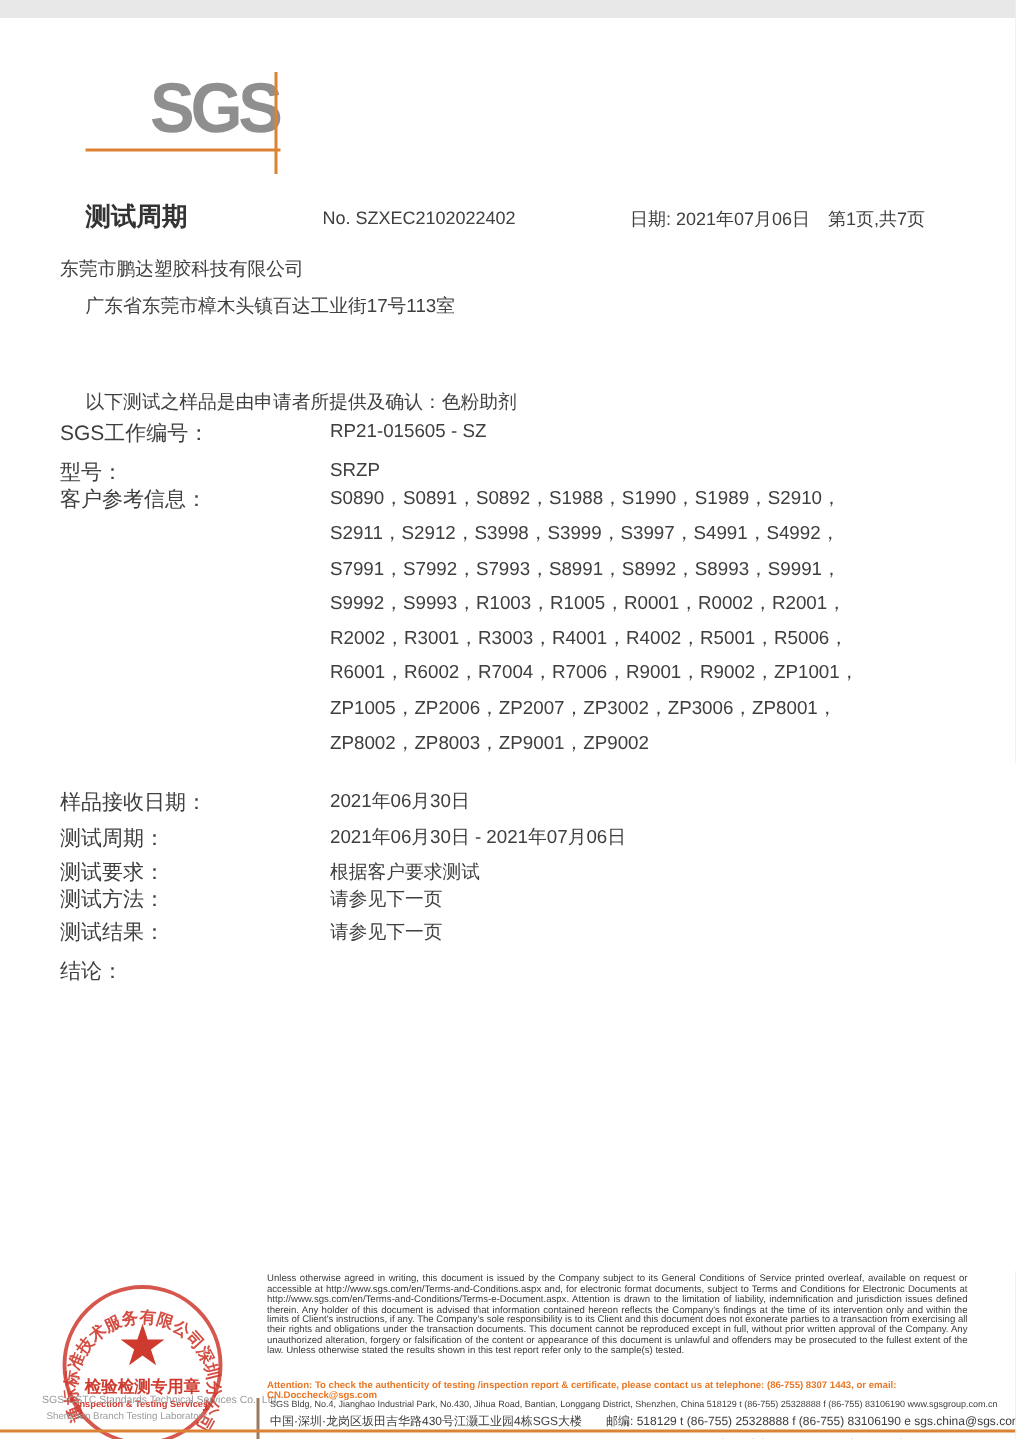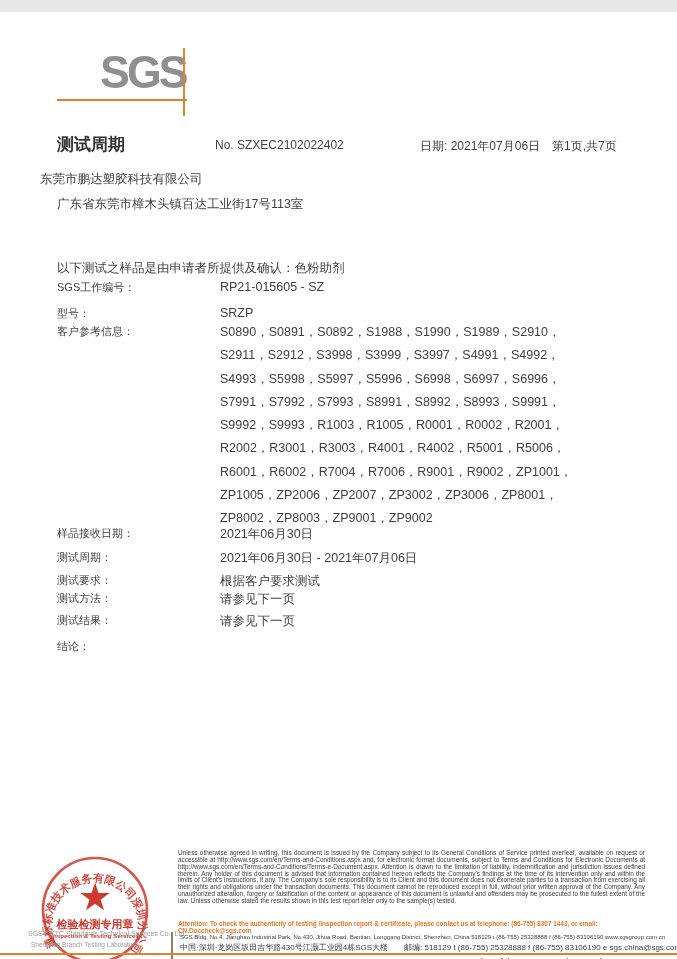--- a/index.html
+++ b/index.html
@@ -19,21 +19,21 @@
   .logo-vline{left:183px;top:36px;width:2px;height:68px;background:#dd8133;}
   
   .doc-title{left:57px;top:121px;font-size:17px;font-weight:bold;color:#333;}
   .report-no{left:215px;top:126px;font-size:12px;}
   .report-date{left:420px;top:126px;font-size:12px;}
   .page-info{left:552px;top:126px;font-size:12px;}
   .company-name{left:40px;top:159px;font-size:12.5px;}
   .company-address{left:57px;top:184px;font-size:12.5px;}
   
   .intro{left:57px;top:248px;font-size:12.5px;}
-  .kv-label{position:absolute;left:57px;font-size:11px;}
+  .kv-label{position:absolute;left:40px;font-size:14px;}
   .kv-value{position:absolute;left:220px;font-size:12.5px;}
   .ref-lines div{height:23.3px;font-size:12.5px;}
   .conclusion{width:426px;line-height:17px;}
   
   .disclaimer{
     left:178px;top:838px;width:467px;font-size:6.4px;line-height:6.85px;
     text-align:justify;color:#3c3c3c;letter-spacing:0px;
   }
   .attention{
     left:178px;top:908px;width:467px;font-size:6.4px;line-height:7px;
@@ -71,21 +71,20 @@
   <div class="kv-label" style="top:268px">SGS工作编号：</div>
   <div class="kv-value" style="top:268px">RP21-015605 - SZ</div>
 
   <div class="kv-label" style="top:294px">型号：</div>
   <div class="kv-value" style="top:294px">SRZP</div>
 
   <div class="kv-label" style="top:312px">客户参考信息：</div>
   <div class="kv-value ref-lines" style="top:312px">
     <div>S0890，S0891，S0892，S1988，S1990，S1989，S2910，</div>
     <div>S2911，S2912，S3998，S3999，S3997，S4991，S4992，</div>
-    <div>S4993，S5998，S5997，S5996，S6998，S6997，S6996，</div>
     <div>S7991，S7992，S7993，S8991，S8992，S8993，S9991，</div>
     <div>S9992，S9993，R1003，R1005，R0001，R0002，R2001，</div>
     <div>R2002，R3001，R3003，R4001，R4002，R5001，R5006，</div>
     <div>R6001，R6002，R7004，R7006，R9001，R9002，ZP1001，</div>
     <div>ZP1005，ZP2006，ZP2007，ZP3002，ZP3006，ZP8001，</div>
     <div>ZP8002，ZP8003，ZP9001，ZP9002</div>
   </div>
 
   <div class="kv-label" style="top:514px">样品接收日期：</div>
   <div class="kv-value" style="top:514px">2021年06月30日</div>

